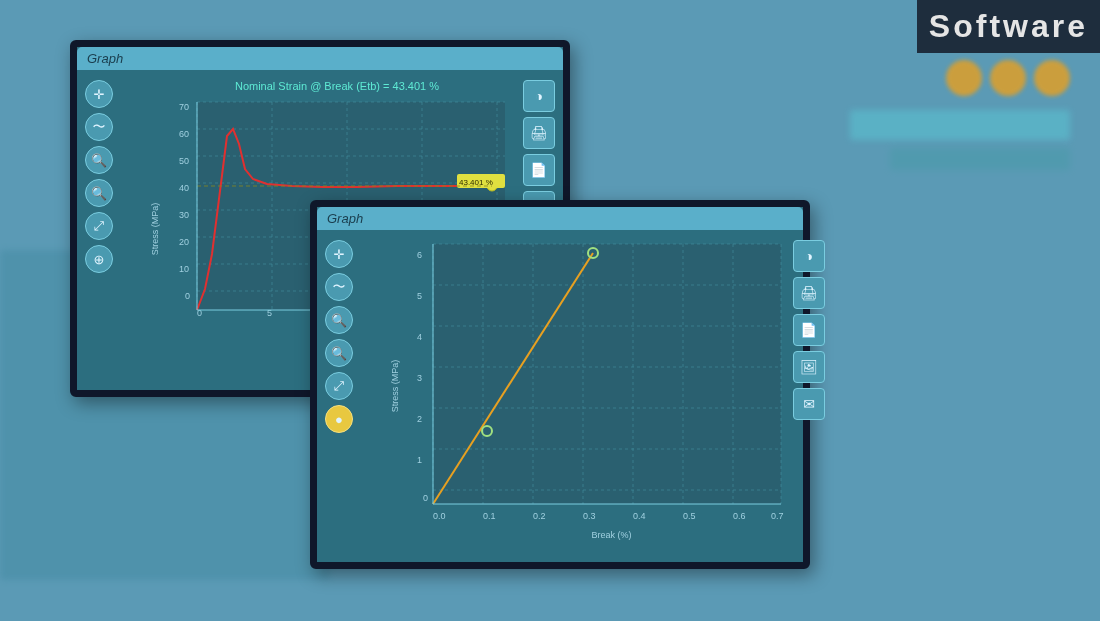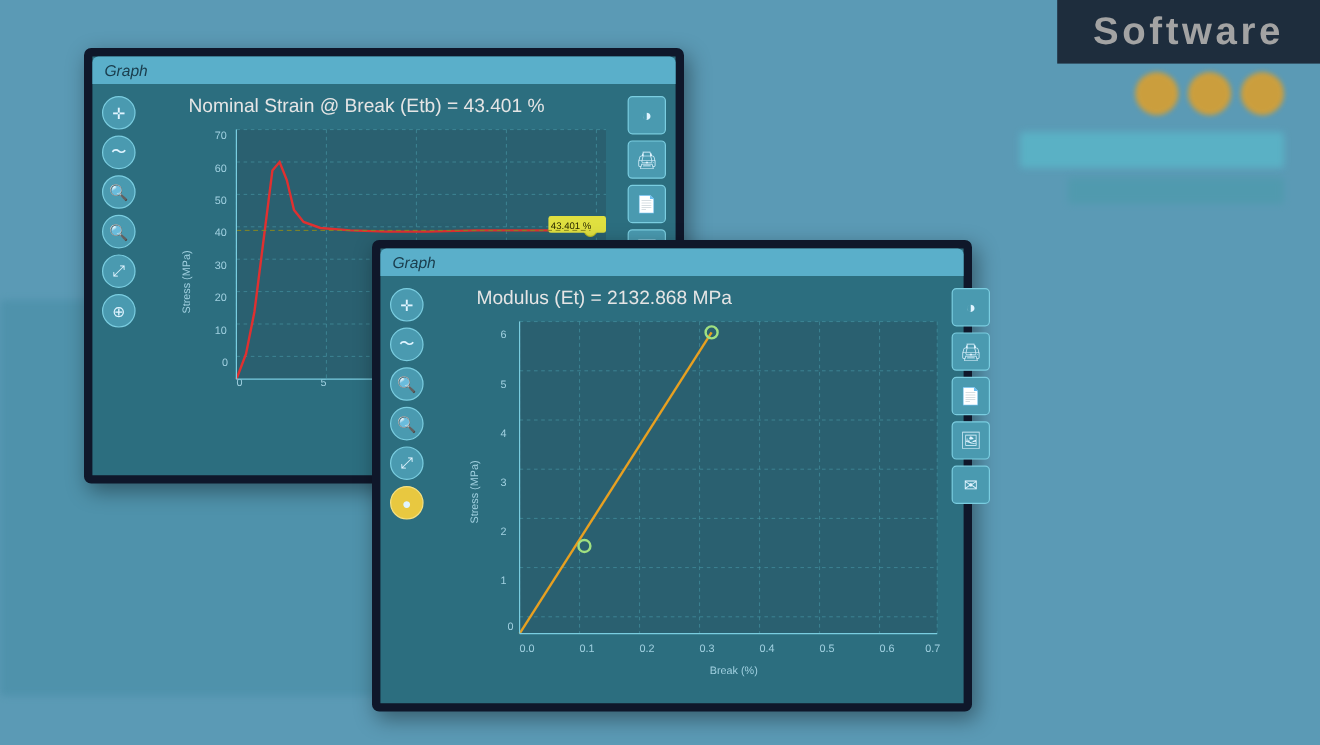--- a/index.html
+++ b/index.html
@@ -11,25 +11,25 @@
       overflow: hidden;
       position: relative;
     }
 
     
     .software-banner {
       position: absolute;
       top: 0;
       right: 0;
       background-color: #1e2d3d;
-      color: #a3a3a3;
+      color: #e5e5e5;
       font-size: 32px;
       font-weight: 900;
       letter-spacing: 3px;
-      padding: 8px 30px;
+      padding: 8px 12px;
       z-index: 100;
     }
 
     
     .bg-panel {
       position: absolute;
       left: 0;
       top: 250px;
       width: 330px;
       height: 330px;
@@ -109,22 +109,23 @@
       border: 1px solid #7acde0;
       display: flex;
       align-items: center;
       justify-content: center;
       cursor: pointer;
       font-size: 14px;
       color: #e0f4ff;
     }
 
     .chart-title {
-      color: #e5e5e5;
-      font-size: 16px;
+      text-align: center;
+      color: #5eead4;
+      font-size: 11px;
       padding: 4px 0 2px 0;
     }
 
     .axis-label-y {
       position: absolute;
       left: -28px;
       top: 50%;
       transform: translateY(-50%) rotate(-90deg);
       font-size: 9px;
       color: #a0d0e0;
@@ -317,21 +318,20 @@
     <div class="tool-sidebar">
       <div class="tool-btn">✛</div>
       <div class="tool-btn">〜</div>
       <div class="tool-btn">🔍</div>
       <div class="tool-btn">🔍</div>
       <div class="tool-btn">⤢</div>
       <div class="tool-btn active-yellow">●</div>
     </div>
 
     <div class="chart-wrapper">
-      <div class="chart-title">Modulus (Et) = 2132.868 MPa</div>
       <div style="position:relative;">
         <span class="axis-label-y">Stress (MPa)</span>
         <svg width="390" height="300">
 
           <text x="20" y="22" font-size="9" fill="#a0d0e0">6</text>
           <text x="20" y="63" font-size="9" fill="#a0d0e0">5</text>
           <text x="20" y="104" font-size="9" fill="#a0d0e0">4</text>
           <text x="20" y="145" font-size="9" fill="#a0d0e0">3</text>
           <text x="20" y="186" font-size="9" fill="#a0d0e0">2</text>
           <text x="20" y="227" font-size="9" fill="#a0d0e0">1</text>

